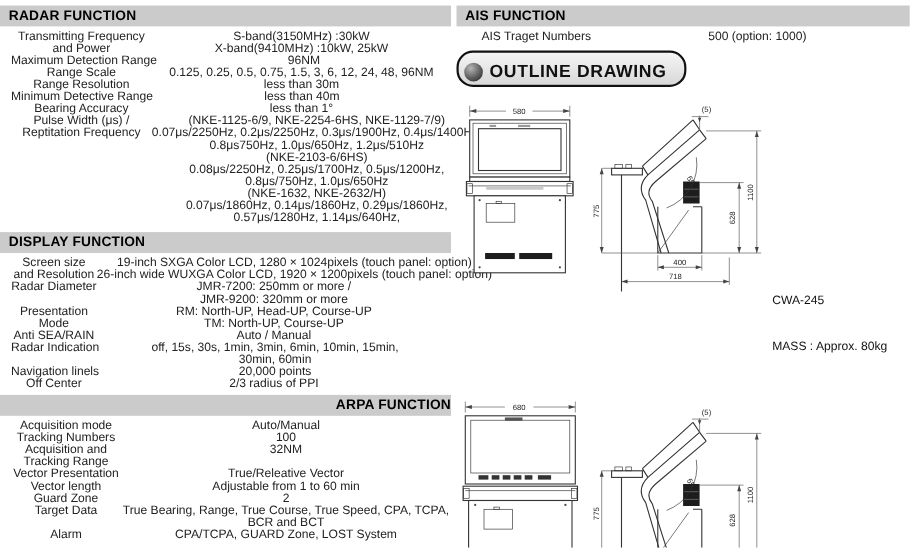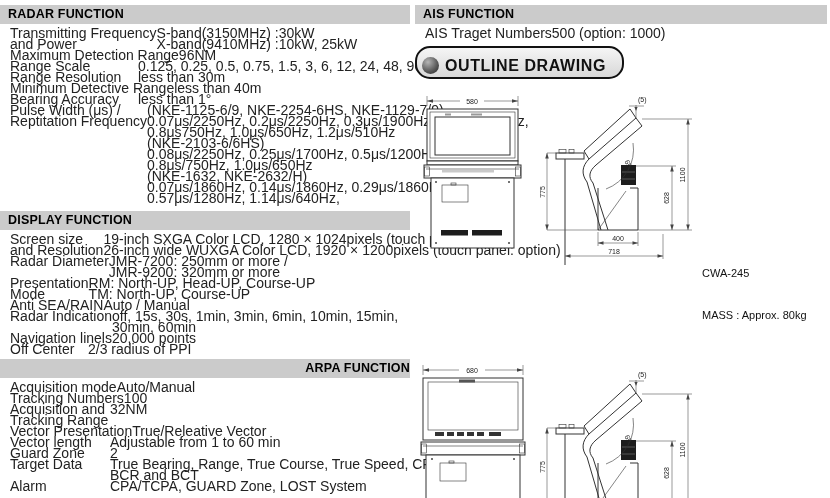--- a/index.html
+++ b/index.html
@@ -2,21 +2,21 @@
 <html><head>
 <meta charset="utf-8">
 <style>
   html,body{margin:0;padding:0;background:#fff;}
   body{font-family:"Liberation Sans",sans-serif;color:#1a1a1a;}
   .page{position:relative;width:830px;height:498px;background:#fff;overflow:hidden;}
   .col-left{position:absolute;left:0;top:5px;width:410px;}
   .col-right{position:absolute;left:415px;top:5px;width:412px;}
   .sec-header{background:#cbcbcb;height:19px;line-height:19px;padding-left:8px;
     font-size:12.5px;font-weight:bold;color:#000;letter-spacing:.2px;}
-  .spec{padding:4px 0 0 10px;font-size:14px;line-height:11px;color:#222;}
+  .spec{padding:4px 0 0 10px;font-size:11px;line-height:11px;color:#222;text-align:center;}
   .spec-row{display:flex;}
   .spec-label{flex:0 0 var(--lw);white-space:pre;}
   .spec-value{white-space:pre;flex:1;}
   .mt7{margin-top:7px;} .mt4{margin-top:4px;text-align:right;}
   
   .outline-btn{display:inline-flex;align-items:center;gap:6px;border:2px solid #111;
     border-radius:15px;background:linear-gradient(#f5f5f5,#d8d8d8);
     padding:8px 16px 2px 5px;margin:7px 0 0 0;}
   .outline-ball{width:17px;height:17px;border-radius:50%;
     background:radial-gradient(circle at 35% 30%,#b5b5b5,#5d5d5d 55%,#262626 95%);}

